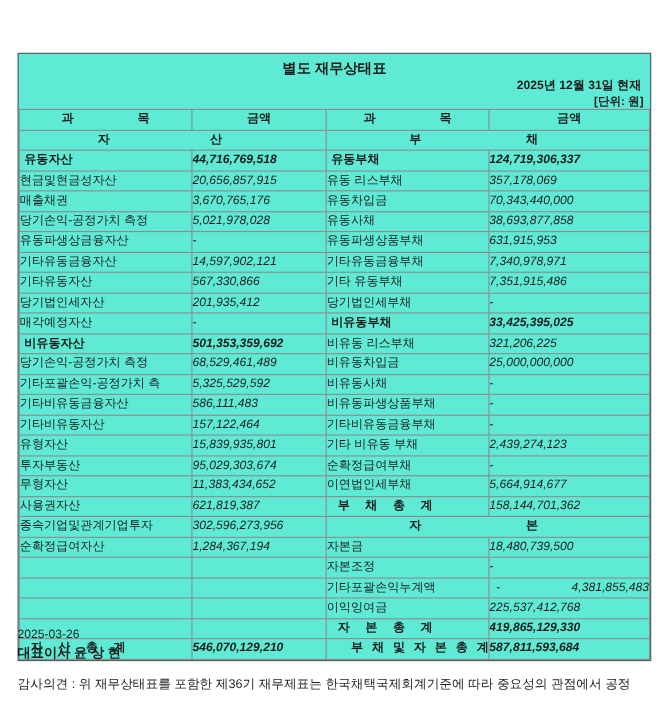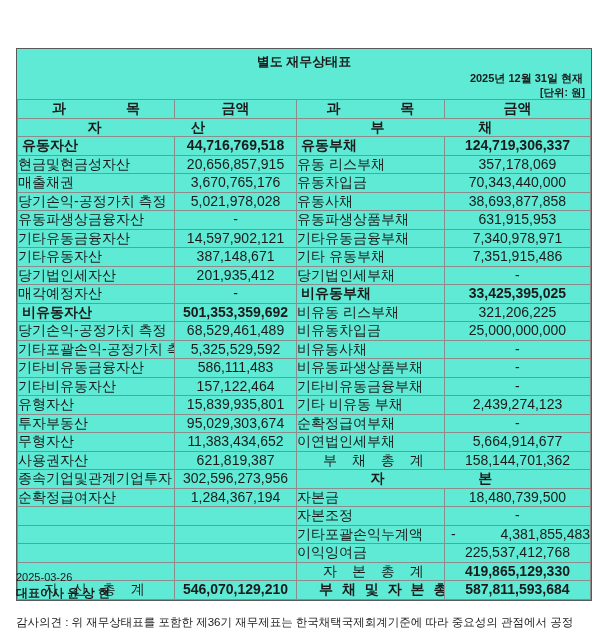--- a/index.html
+++ b/index.html
@@ -30,44 +30,44 @@
     padding-right:8px;line-height:16px;
   }
   .doc-unit{
     text-align:right;font-weight:bold;font-size:10.5px;
     padding-right:6px;line-height:13px;
   }
   table.bs{
     width:100%;
     border-collapse:collapse;
     table-layout:fixed;
-    font-size:14px;
+    font-size:11px;
   }
   table.bs col.c1{width:27.4%;}
   table.bs col.c2{width:21.3%;}
   table.bs col.c3{width:25.8%;}
   table.bs col.c4{width:25.5%;}
   table.bs th, table.bs td{
     border:1px solid #8c8c8c;
     height:17.5px;
     padding:0;
     line-height:17.5px;
     white-space:pre;
     overflow:hidden;
     vertical-align:middle;
   }
   table.bs th{
     font-weight:bold;text-align:center;
   }
   th.acct-h{word-spacing:26px;}
   td.lbl{padding-left:14px;text-align:left;}
   td.lbl.lv0{padding-left:4px;font-weight:bold;}
-  td.lbl.spread{padding-left:26px;font-weight:normal;word-spacing:11px;}
+  td.lbl.spread{padding-left:10px;font-weight:bold;word-spacing:11px;}
   td.lbl.spread2{padding-left:22px;font-weight:bold;word-spacing:5px;}
-  td.amt{text-align:center;padding-right:6px;}
+  td.amt{text-align:left;padding-right:6px;font-style:italic;}
   td.amt.b{font-weight:bold;}
   td.amt .negflex{display:flex;justify-content:space-between;}
   td.amt .negsign{padding-left:6px;}
   td.sec{padding:0;}
   .sec-inner{display:flex;width:100%;font-weight:bold;}
   .sec-first{width:55%;text-align:center;}
   .sec-second{flex:1;text-align:left;padding-left:20px;}
   .footer{position:absolute;left:16px;right:8px;top:553px;}
   .f-date{text-align:left;font-weight:normal;font-size:11px;line-height:16px;margin-top:16px;}
   .f-ceo{text-align:left;font-weight:bold;font-size:12px;line-height:17px;}
@@ -135,21 +135,21 @@
             <td class="amt">631,915,953</td>
           </tr>
           <tr>
             <td class="lbl">기타유동금융자산</td>
             <td class="amt">14,597,902,121</td>
             <td class="lbl">기타유동금융부채</td>
             <td class="amt">7,340,978,971</td>
           </tr>
           <tr>
             <td class="lbl">기타유동자산</td>
-            <td class="amt">387,148,671</td>
+            <td class="amt">567,330,866</td>
             <td class="lbl">기타 유동부채</td>
             <td class="amt">7,351,915,486</td>
           </tr>
           <tr>
             <td class="lbl">당기법인세자산</td>
             <td class="amt">201,935,412</td>
             <td class="lbl">당기법인세부채</td>
             <td class="amt">-</td>
           </tr>
           <tr>

